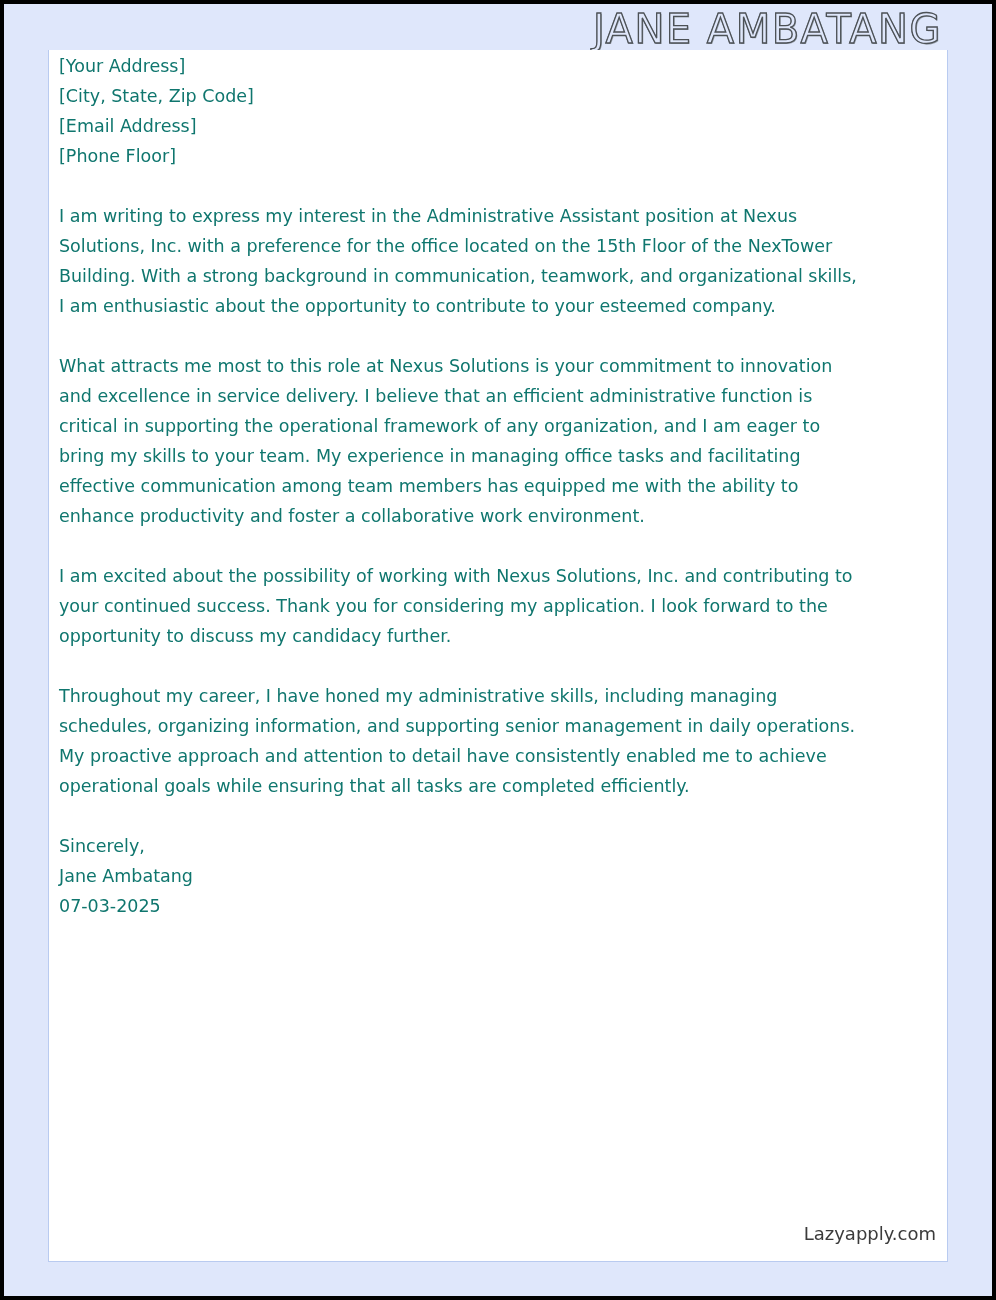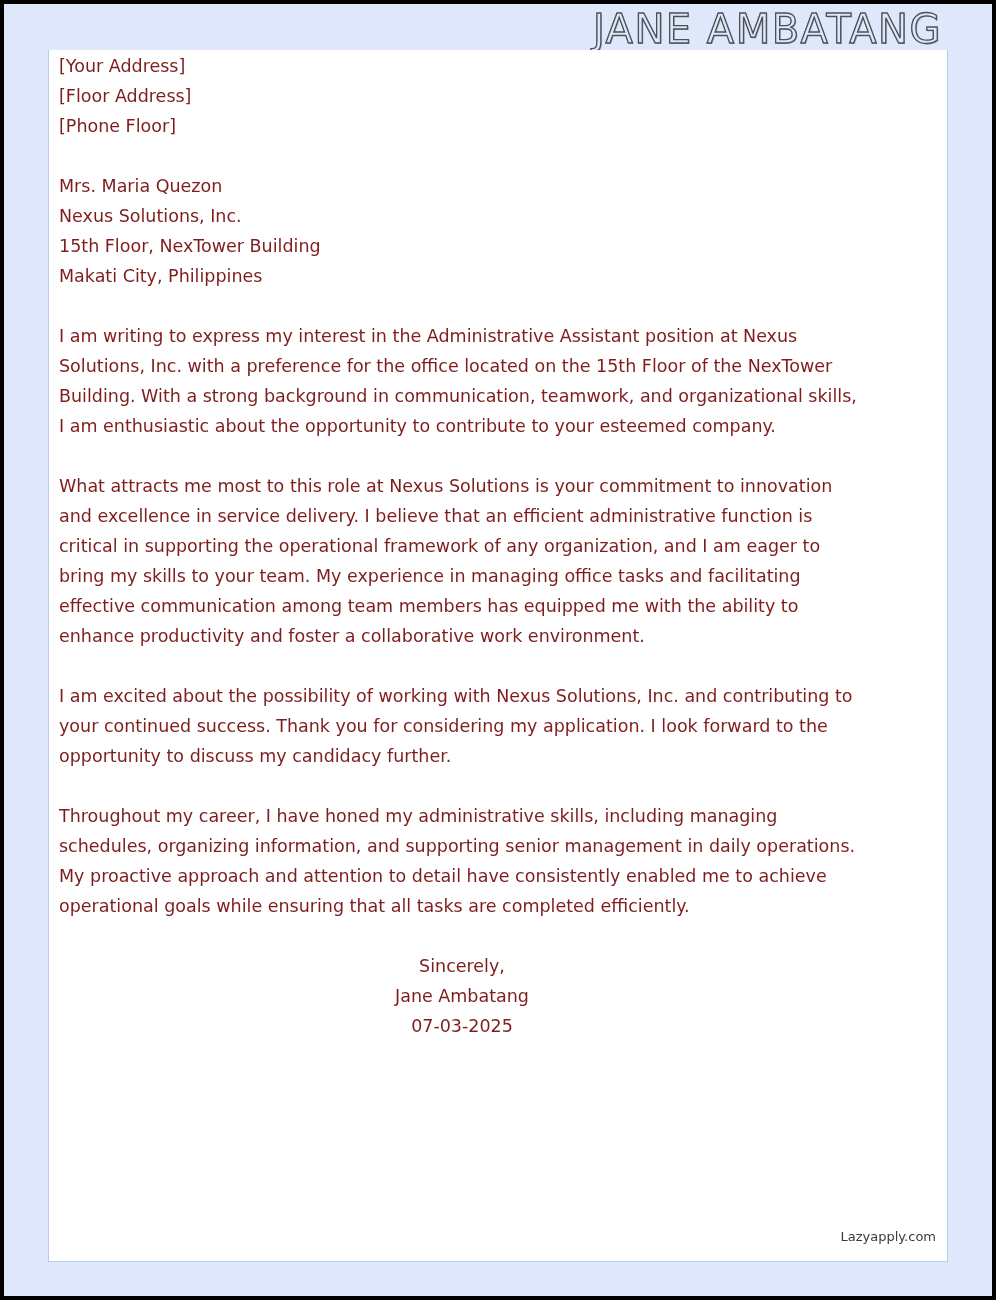--- a/index.html
+++ b/index.html
@@ -78,70 +78,65 @@
     left: 55px;
     top: 47px;
     width: 806px;
   }
 
   .letter-body p,
   .letter-body .line {
     font-family: "DejaVu Sans", sans-serif;
     font-size: 17.5px;
     line-height: 30px;
-    color: #7f1d1d;
+    color: #0f766e;
     font-weight: 400;
   }
 
   .block {
     margin-bottom: 30px;
   }
 
-  .block.tight { margin-bottom: 0; text-align: center; }
+  .block.tight { margin-bottom: 0; }
 
   .sign-date {
     color: #2f80ed;
   }
 
   .footer-brand {
     position: absolute;
     right: 56px;
     bottom: 52px;
     font-family: "DejaVu Sans", sans-serif;
-    font-size: 13px;
+    font-size: 18px;
     color: #3b3b3b;
   }
 </style>
 </head>
 <body>
 
 <div class="page-frame">
 
   <div class="header-band">
     <div class="header-name">JANE AMBATANG</div>
   </div>
 
   <div class="card-top-rule"></div>
 
   <div class="letter-card"></div>
 
   <div class="letter-body">
 
     <div class="block">
       <div class="line">[Your Address]</div>
-      <div class="line">[Floor Address]</div>
+      <div class="line">[City, State, Zip Code]</div>
+      <div class="line">[Email Address]</div>
       <div class="line">[Phone Floor]</div>
     </div>
 
-    <div class="block">
-      <div class="line">Mrs. Maria Quezon</div>
-      <div class="line">Nexus Solutions, Inc.</div>
-      <div class="line">15th Floor, NexTower Building</div>
-      <div class="line">Makati City, Philippines</div>
-    </div>
 
 
     <p class="block">I am writing to express my interest in the Administrative Assistant position at Nexus Solutions, Inc. with a preference for the office located on the 15th Floor of the NexTower Building. With a strong background in communication, teamwork, and organizational skills, I am enthusiastic about the opportunity to contribute to your esteemed company.</p>
     <p class="block">What attracts me most to this role at Nexus Solutions is your commitment to innovation and excellence in service delivery. I believe that an efficient administrative function is critical in supporting the operational framework of any organization, and I am eager to bring my skills to your team. My experience in managing office tasks and facilitating effective communication among team members has equipped me with the ability to enhance productivity and foster a collaborative work environment.</p>
     <p class="block">I am excited about the possibility of working with Nexus Solutions, Inc. and contributing to your continued success. Thank you for considering my application. I look forward to the opportunity to discuss my candidacy further.</p>
     <p class="block">Throughout my career, I have honed my administrative skills, including managing schedules, organizing information, and supporting senior management in daily operations. My proactive approach and attention to detail have consistently enabled me to achieve operational goals while ensuring that all tasks are completed efficiently.</p>
 
     <div class="block tight">
       <div class="line">Sincerely,</div>
       <div class="line">Jane Ambatang</div>

